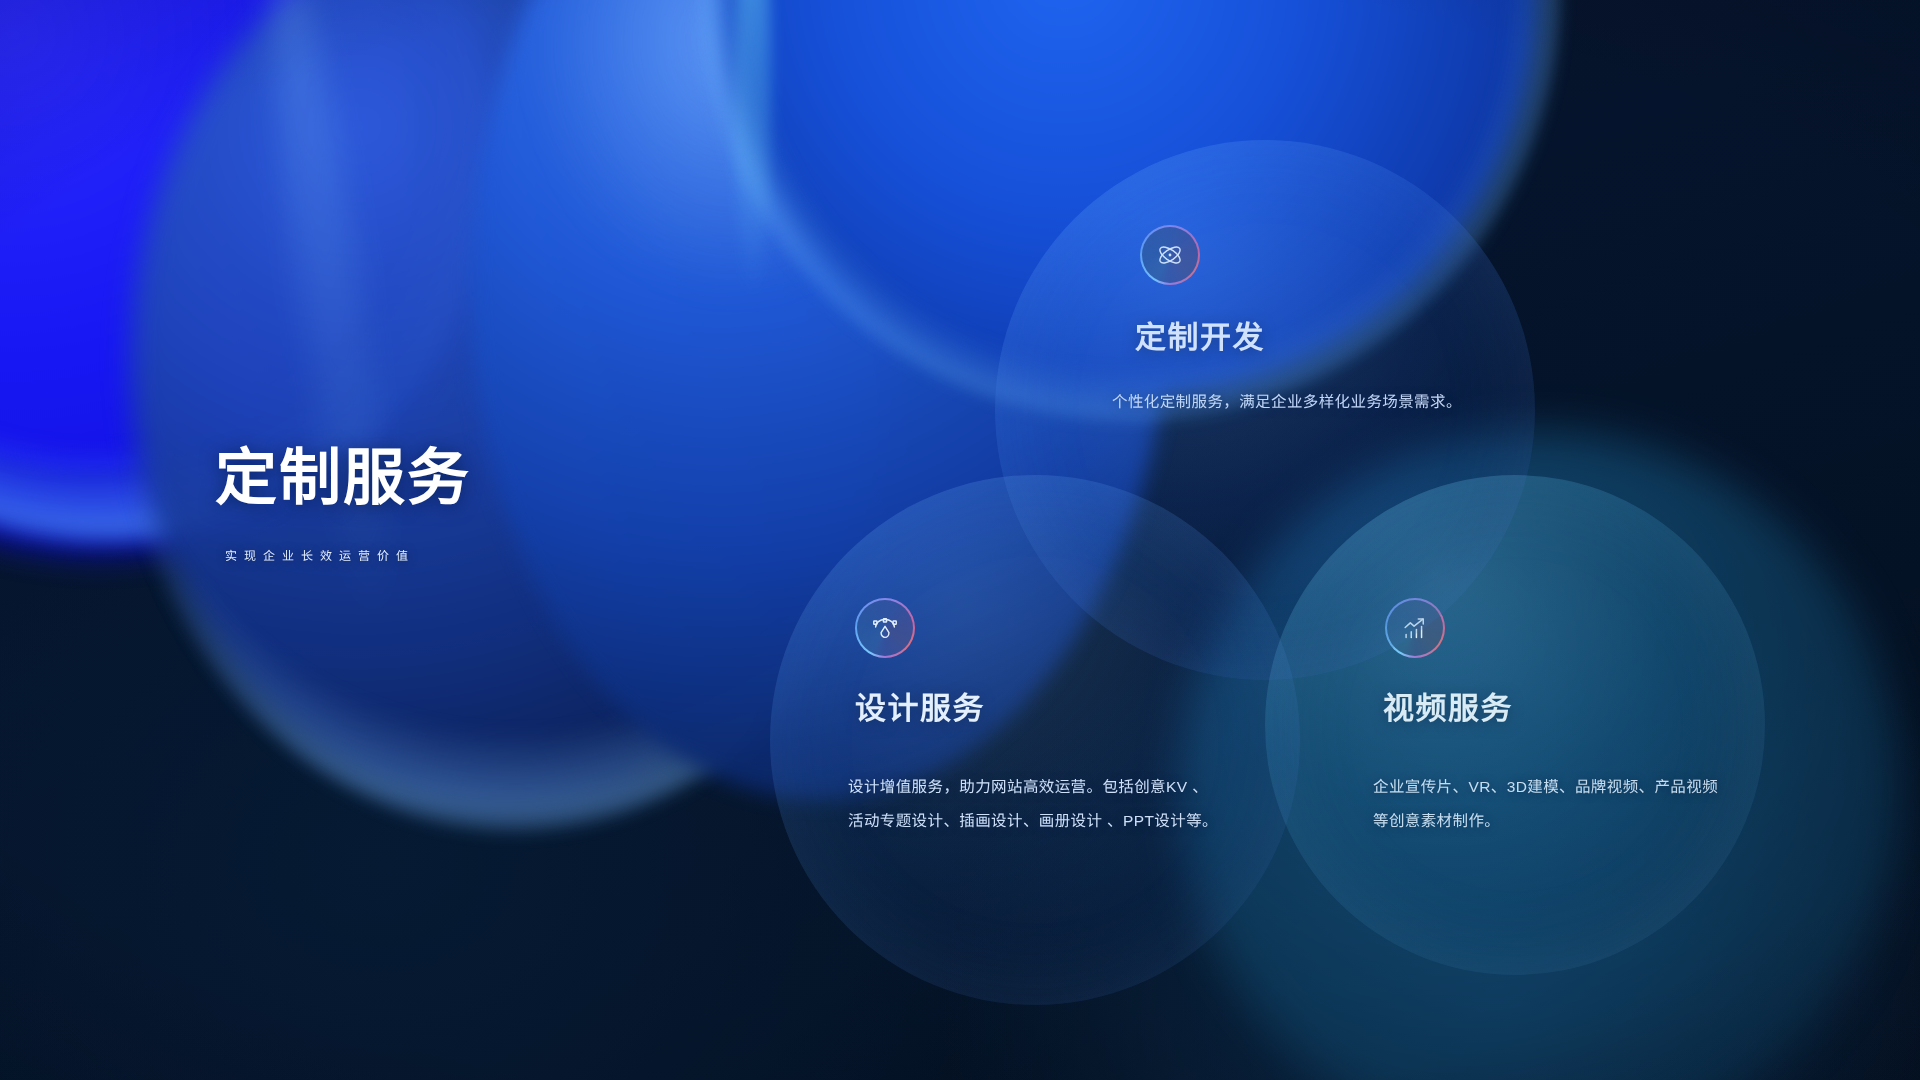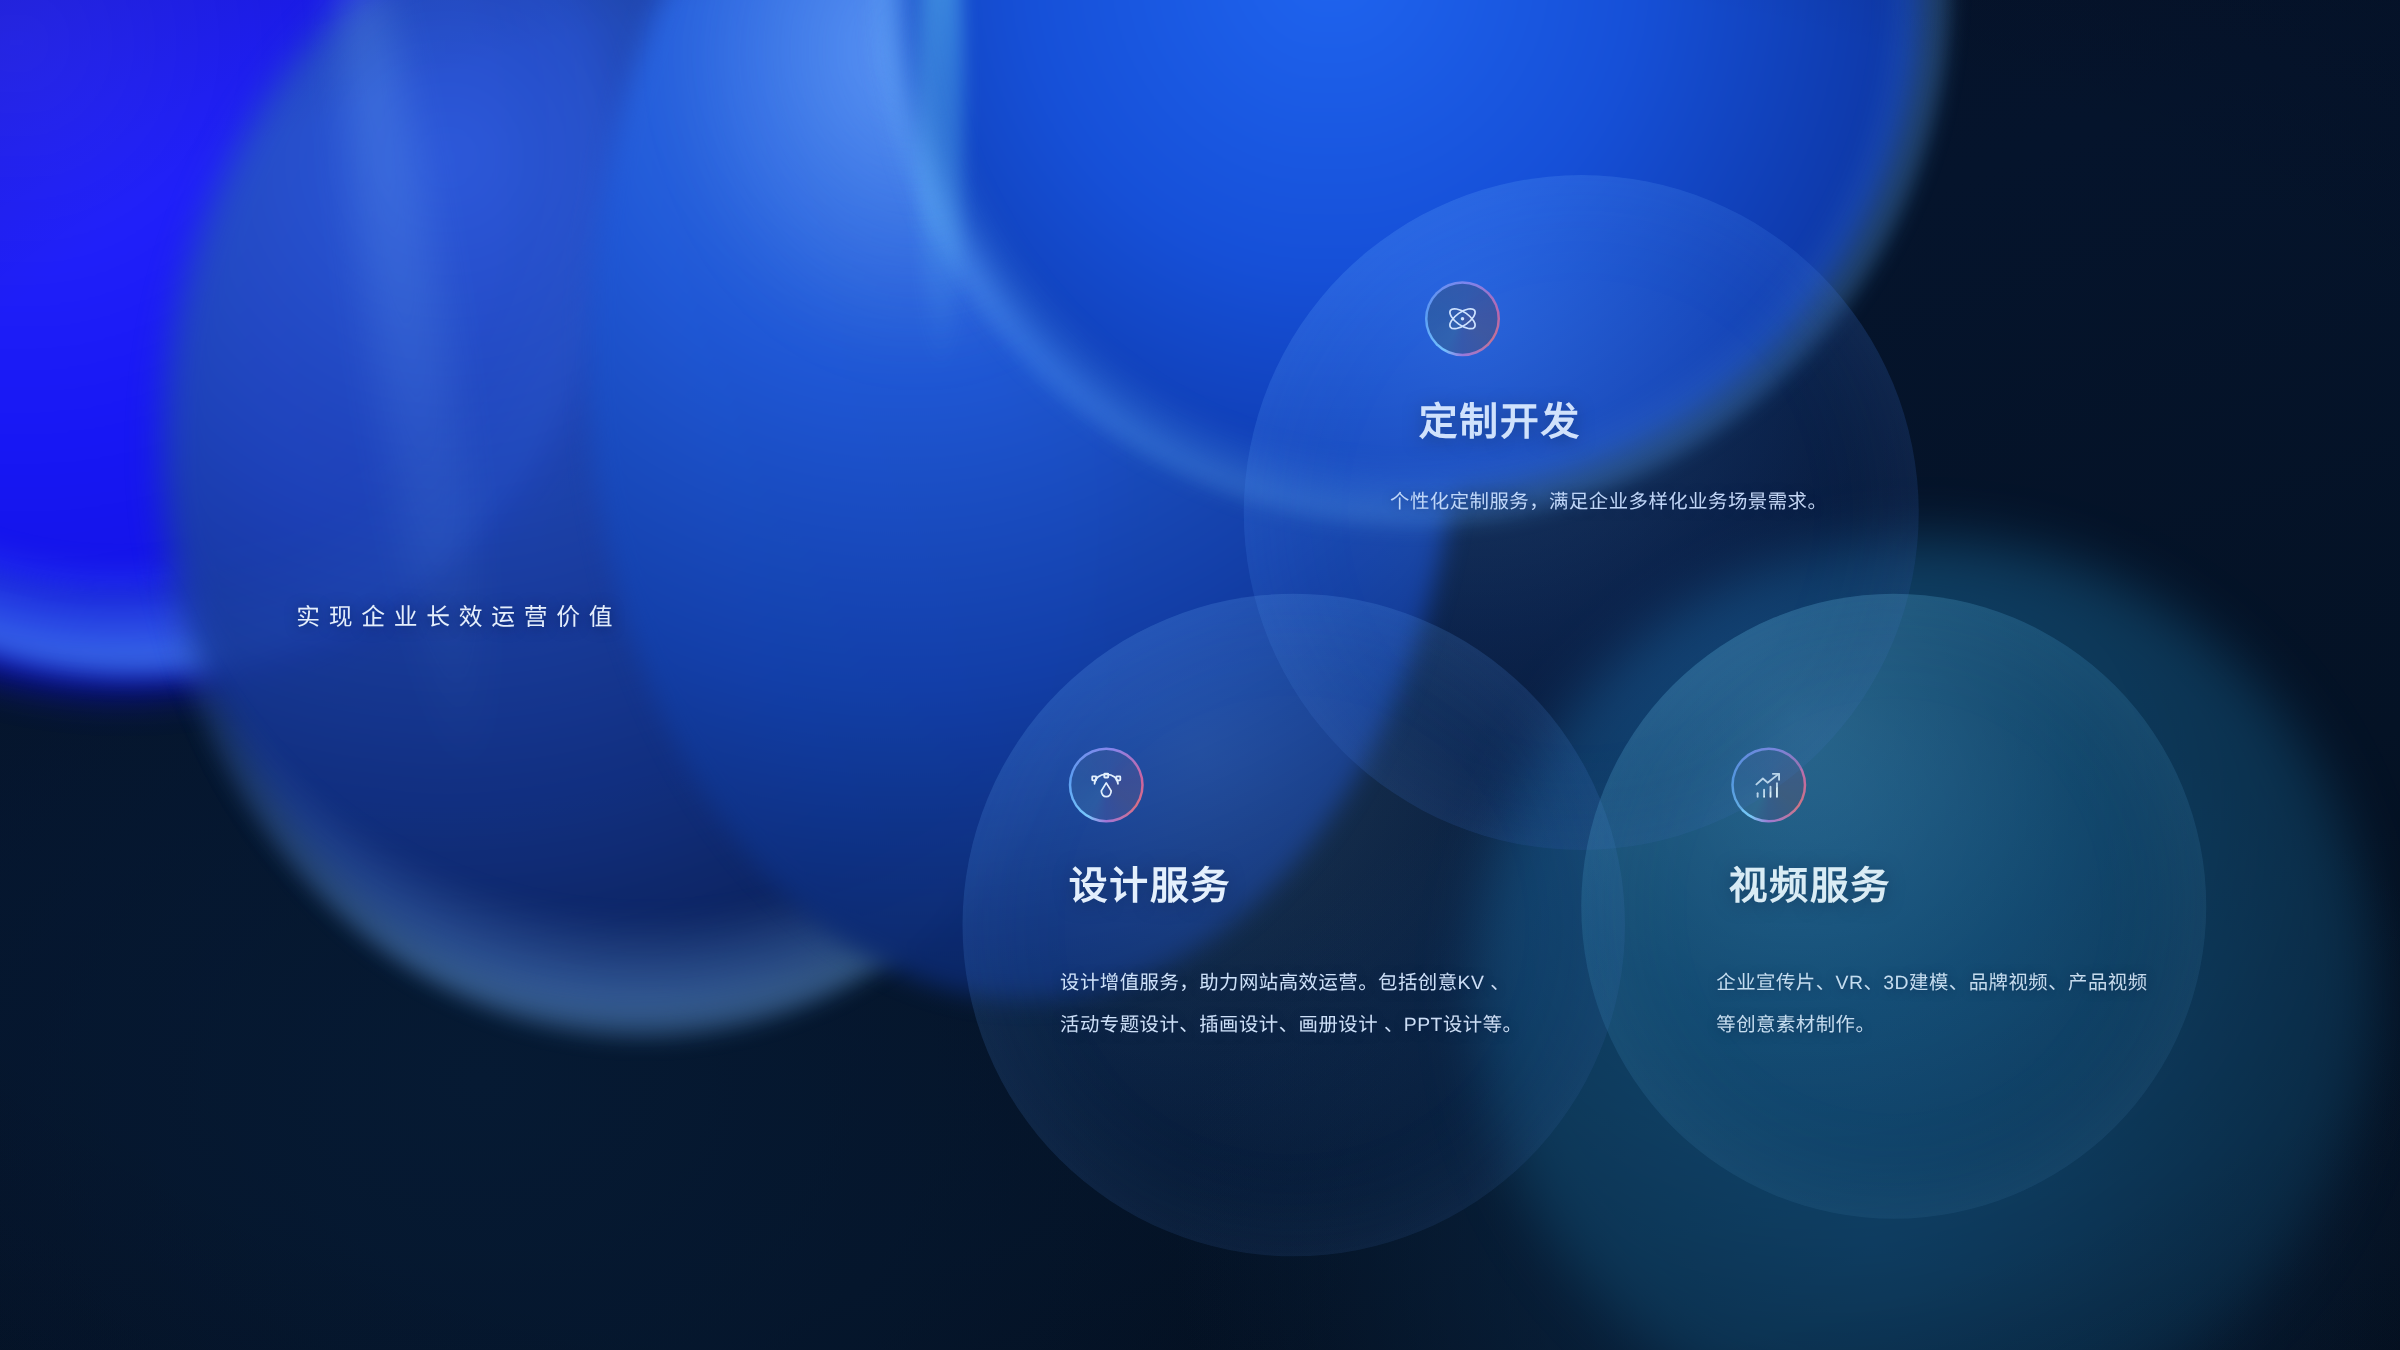--- a/index.html
+++ b/index.html
@@ -121,22 +121,22 @@
     font-size:62px;
     font-weight:bold;
     color:#ffffff;
     letter-spacing:2px;
     line-height:1.1;
     text-shadow:0 2px 18px rgba(0,20,60,.65);
     white-space:nowrap;
   }
   .hero-sub {
     margin-top:34px;
-    margin-left:22px;
-    font-size:19px;
+    margin-left:10px;
+    font-size:12px;
     color:#e4eefc;
     letter-spacing:7px;
     white-space:nowrap;
     text-shadow:0 1px 10px rgba(0,20,60,.6);
   }
 
   
   .card {
     position:absolute;
     border-radius:50%;
@@ -230,20 +230,21 @@
   <div class="bg streak-1"></div>
   <div class="bg streak-2"></div>
 
   <div class="card card-1"></div>
   <div class="card card-2"></div>
   <div class="card card-3"></div>
 
   <div class="vignette"></div>
 
   <div class="hero">
+    <div class="hero-title">定制服务</div>
     <div class="hero-sub">实现企业长效运营价值</div>
   </div>
 
   <div class="icon-ring c1-icon">
     <svg width="30" height="30" viewBox="0 0 32 32" fill="none" stroke="#ffffff" stroke-width="1.5" stroke-linecap="round" stroke-linejoin="round">
       <ellipse cx="16" cy="16" rx="12.5" ry="5.6" transform="rotate(35 16 16)"></ellipse>
       <ellipse cx="16" cy="16" rx="12.5" ry="5.6" transform="rotate(-35 16 16)"></ellipse>
       <circle cx="16" cy="16" r="1.5" fill="#ffffff" stroke="none"></circle>
     </svg>
   </div>

